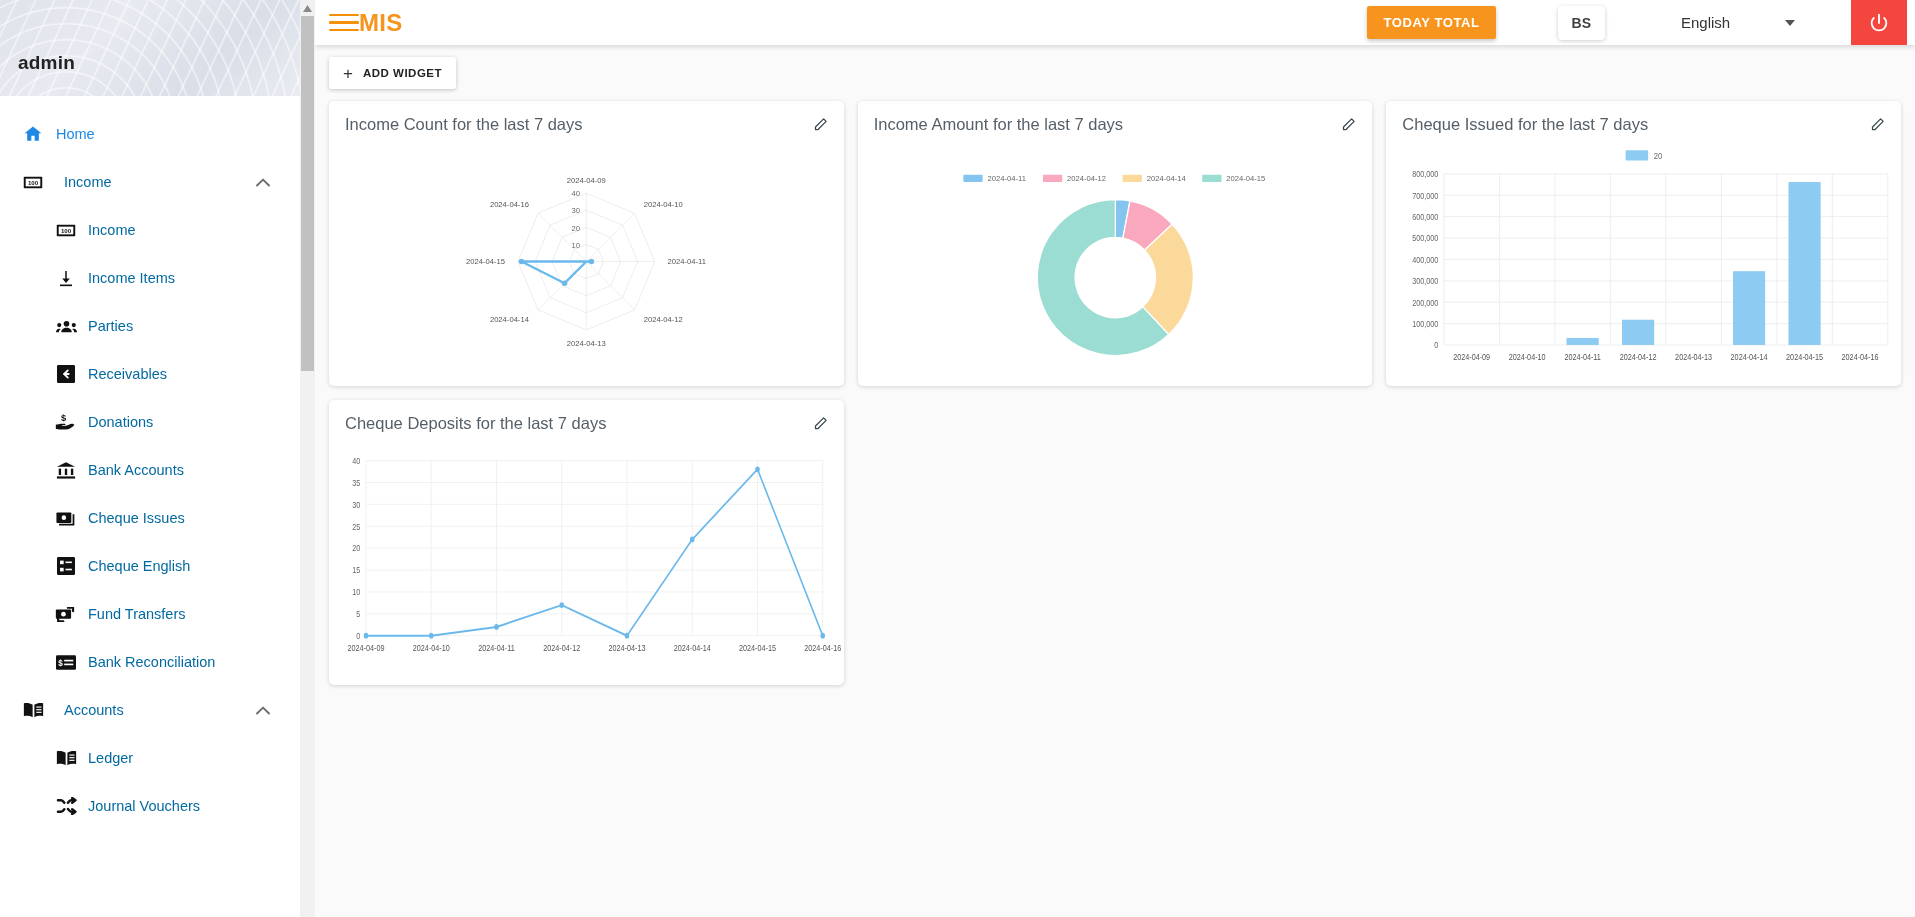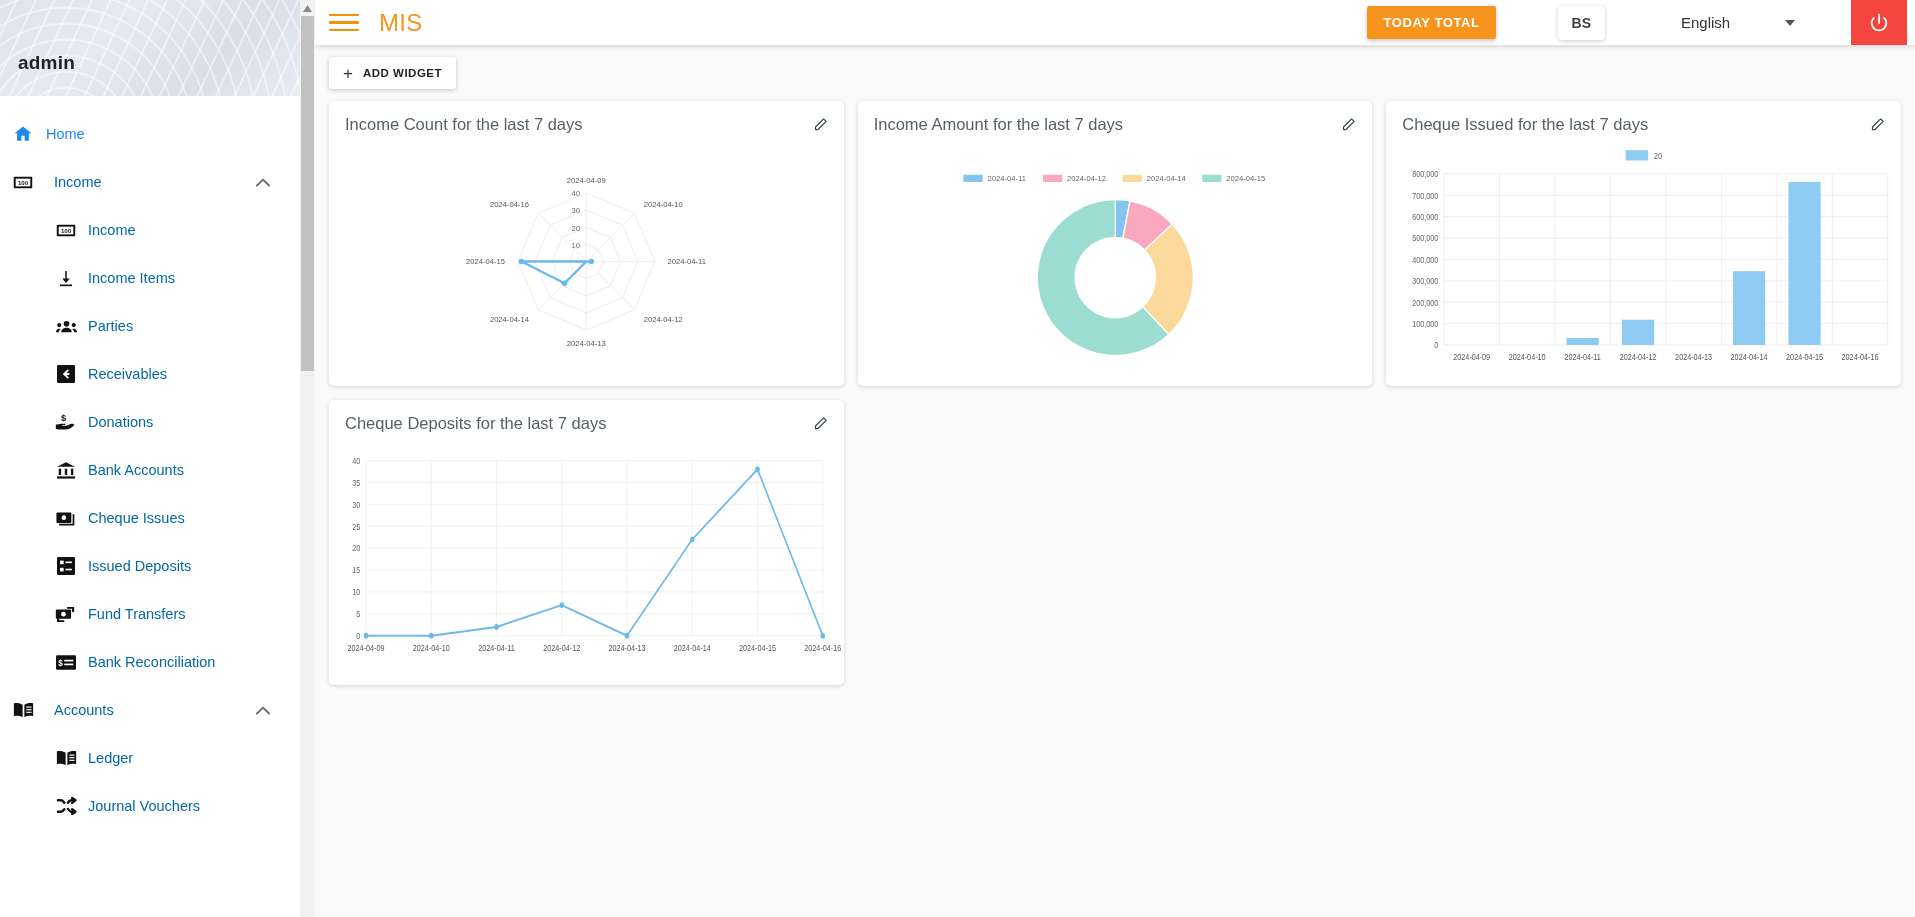--- a/index.html
+++ b/index.html
@@ -37,20 +37,21 @@
       repeating-radial-gradient(circle at 30% 80%, rgba(255,255,255,0) 0px, rgba(255,255,255,0) 13px, rgba(255,255,255,.6) 14px, rgba(255,255,255,0) 16px);
   }
   #sidebar-user {
     position:absolute; left:18px; bottom:22px;
     font-size:19px; font-weight:bold; color:#222; letter-spacing:.2px;
   }
   #nav { padding-top:14px; }
   .nav-row {
     display:flex; align-items:center;
     height:48px; cursor:pointer; position:relative;
+    padding-left:10px;
   }
   .nav-row .ico {
     width:46px; min-width:46px; display:flex; align-items:center; justify-content:center;
     color:#111;
   }
   .nav-row .ico svg { display:block; }
   .nav-row .lbl { font-size:14.5px; color:#0369a1; white-space:nowrap; }
   .nav-row.group .lbl { padding-left:8px; }
   .nav-row.child { padding-left:44px; }
   .nav-row.child .ico { width:44px; min-width:44px; }
@@ -82,21 +83,21 @@
     position:absolute; left:0; top:0; right:0; height:45px;
     background:#fff; box-shadow:0 2px 5px rgba(0,0,0,.14);
     display:flex; align-items:center; z-index:4;
   }
   #hamburger {
     width:30px; height:22px; margin-left:14px; cursor:pointer;
     display:flex; flex-direction:column; justify-content:center; gap:5px;
   }
   #hamburger span { display:block; height:2.6px; background:#F79009; border-radius:1px; }
   #app-title {
-    margin-left:20px; font-size:24px; color:#F7941D; letter-spacing:.3px;
+    font-size:24px; color:#F7941D; letter-spacing:.3px;font-weight:bold;
   }
   #topbar-right {
     margin-left:auto; display:flex; align-items:center; height:45px; padding-right:8px;gap:48px;
   }
   #today-total {
     background:#F7941D; color:#fff; border:none;
     font-size:13px; font-weight:bold; letter-spacing:.6px;
     padding:9px 16px; cursor:pointer; border-radius:2px;
     box-shadow:0 2px 4px rgba(0,0,0,.22);
     font-family:"Liberation Sans", sans-serif;
@@ -258,21 +259,21 @@
       <div class="nav-row child">
         <span class="ico">
           <svg width="18" height="18" viewBox="0 0 20 20" fill="none">
             <rect width="20" height="20" rx="1.5" fill="currentColor"></rect>
             <rect x="3.4" y="4" width="4" height="4" fill="#fff"></rect>
             <rect x="3.4" y="12" width="4" height="4" fill="#fff"></rect>
             <rect x="9.5" y="5" width="7" height="1.8" fill="#fff"></rect>
             <rect x="9.5" y="13" width="7" height="1.8" fill="#fff"></rect>
           </svg>
         </span>
-        <span class="lbl">Issued Deposits</span>
+        <span class="lbl">Cheque English</span>
       </div>
       <div class="nav-row child">
         <span class="ico">
           <svg width="22" height="17" viewBox="0 0 26 19" fill="none">
             <rect x="1" y="3.6" width="18" height="11" rx="1.3" fill="currentColor"></rect>
             <circle cx="10" cy="9.1" r="2.8" fill="#fff"></circle>
             <path d="M15 1.6h6.5v4" stroke="currentColor" stroke-width="2.2" fill="none" stroke-linecap="round"></path>
             <path d="M22.5 4.4 20 2v4.6z" fill="currentColor"></path>
             <path d="M10 17.4H3.5v-4" stroke="currentColor" stroke-width="2.2" fill="none" stroke-linecap="round"></path>
             <path d="M2.5 14.6 5 17v-4.6z" fill="currentColor"></path>

